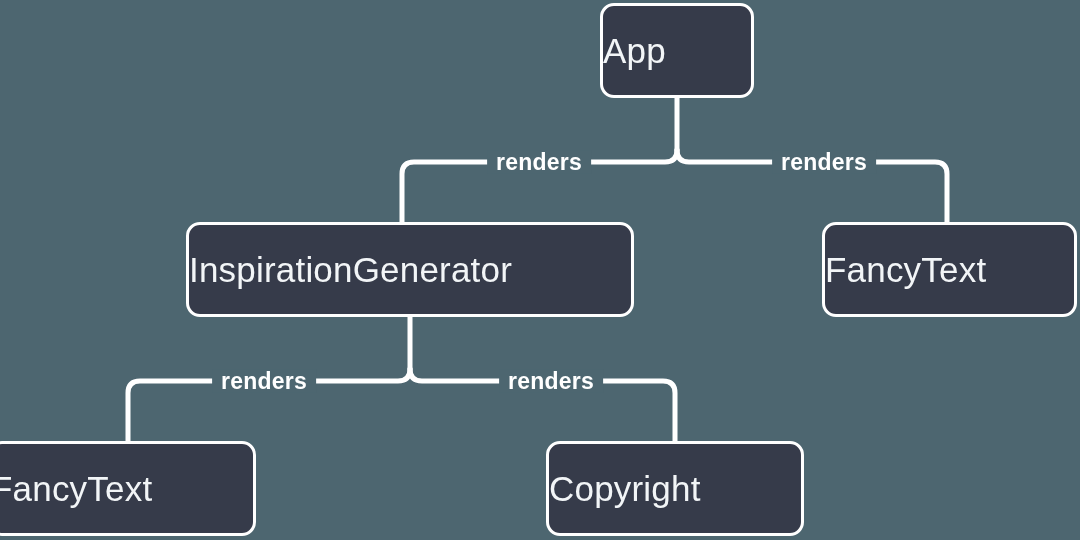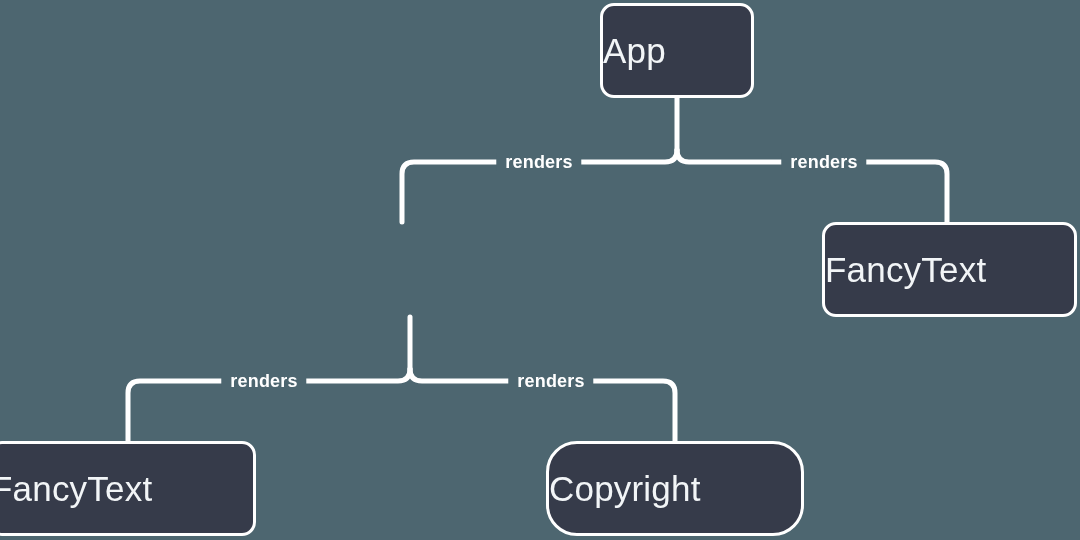--- a/index.html
+++ b/index.html
@@ -44,21 +44,21 @@
     font-weight: 400;
     letter-spacing: 0.2px;
     white-space: nowrap;
   }
   .edge-label {
     position: absolute;
     z-index: 3;
     transform: translate(-50%, -50%);
     color: #ffffff;
     font-family: "Liberation Sans", sans-serif;
-    font-size: 18px;
+    font-size: 23px;
     font-weight: 700;
     letter-spacing: 0.2px;
     white-space: nowrap;
     background: #4d6670;
     padding: 0 9px;
     line-height: 1;
   }
 </style>
 </head>
 <body>
@@ -79,30 +79,33 @@
       <path d="M 410 369 Q 410 381 398 381 L 140 381 Q 128 381 128 393 L 128 441"></path>
 
       <path d="M 410 369 Q 410 381 422 381 L 663 381 Q 675 381 675 393 L 675 441"></path>
     </g>
   </svg>
 
   <div class="node" style="left:600px; top:3px; width:154px; height:95px;">
     <span>App</span>
   </div>
 
+  <div class="node" style="left:186px; top:222px; width:448px; height:95px;">
+    <span>InspirationGenerator</span>
+  </div>
 
   <div class="node" style="left:822px; top:222px; width:255px; height:95px;">
     <span>FancyText</span>
   </div>
 
   <div class="node" style="left:-12px; top:441px; width:268px; height:95px;">
     <span>FancyText</span>
   </div>
 
-  <div class="node" style="left:546px; top:441px; width:258px; height:95px;border-radius:31px;">
+  <div class="node" style="left:546px; top:441px; width:258px; height:95px;">
     <span>Copyright</span>
   </div>
 
   <div class="edge-label" style="left:539px; top:162px;">
     <span>renders</span>
   </div>
 
   <div class="edge-label" style="left:824px; top:162px;">
     <span>renders</span>
   </div>

